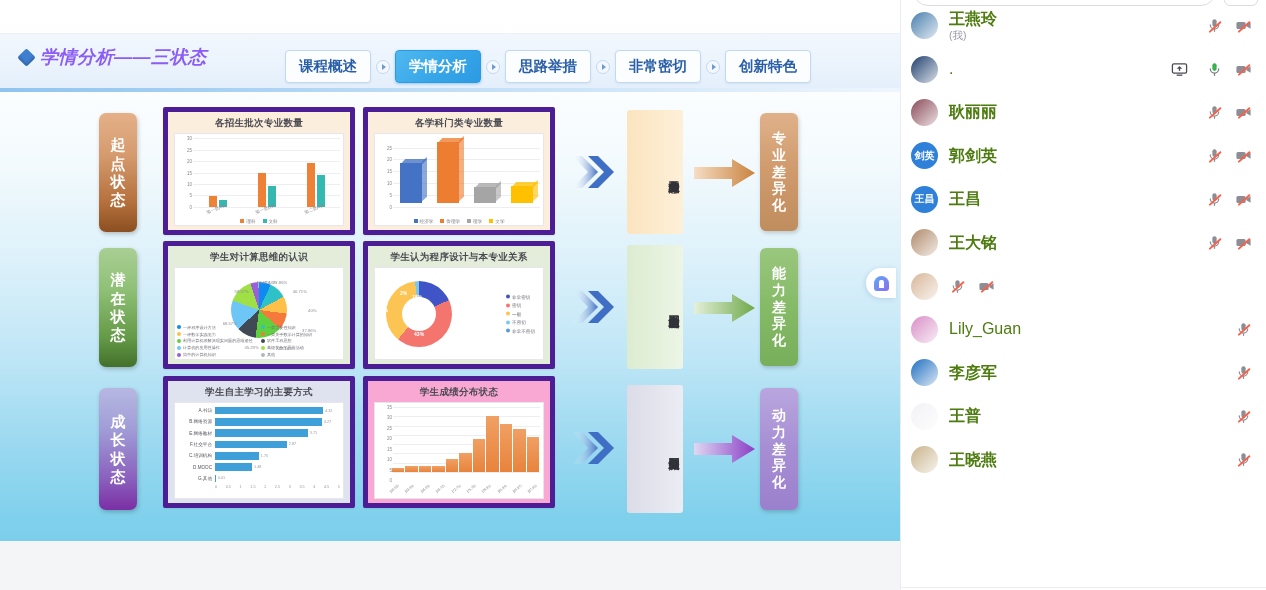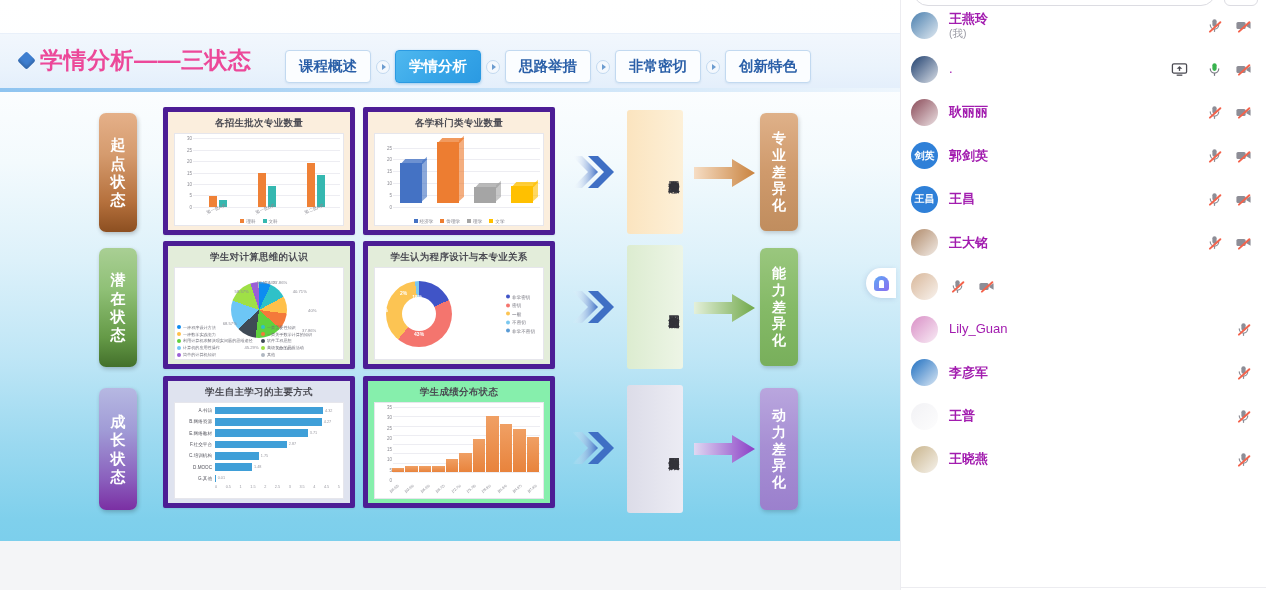--- a/index.html
+++ b/index.html
@@ -39,22 +39,22 @@
   #title-wrap {
     position: absolute; left: 20px; top: 45px; display: flex;
     align-items: center; gap: 7px;
   }
   #title-diamond {
     width: 13px; height: 13px; background: #3f7fd0;
     transform: rotate(45deg); border-radius: 2px;
     box-shadow: inset -2px -2px 3px rgba(0,0,0,.18);
   }
   #slide-title {
-    font-size: 23px; font-weight: bold; color: #ec4899;
-    letter-spacing: .5px; white-space: nowrap;
+    font-size: 18px; font-weight: bold; color: #8b5cf6;
+    letter-spacing: .5px; white-space: nowrap; font-style: italic;
   }
   #tabs {
     position: absolute; left: 285px; top: 50px;
     display: flex; align-items: center; gap: 0;
   }
   .tab {
     height: 33px; padding: 0 13px; display: flex; align-items: center;
     justify-content: center; font-size: 14.5px; font-weight: bold;
     color: #2a5fa8; background: #fbfdff;
     border: 1px solid #c2d9f0; border-radius: 4px; white-space: nowrap;
@@ -116,21 +116,21 @@
   .plot {
     flex: 1; background: #ffffff; border: 1px solid #e6e6ec;
     position: relative; overflow: hidden;
   }
   
   #panel-0 { left: 163px; top: 107px; width: 192px; height: 128px; background: #fbeedd; }
   #panel-1 { left: 363px; top: 107px; width: 192px; height: 128px; background: #fbeedd; }
   #panel-2 { left: 163px; top: 241px; width: 192px; height: 128px; background: #e3edda; }
   #panel-3 { left: 363px; top: 241px; width: 192px; height: 128px; background: #e3edda; }
   #panel-4 { left: 163px; top: 376px; width: 192px; height: 132px; background: #dfe3ef; }
-  #panel-5 { left: 363px; top: 376px; width: 192px; height: 132px; background: #86efac; }
+  #panel-5 { left: 363px; top: 376px; width: 192px; height: 132px; background: #f9a8d4; }
 
   
   .axis-y { position: absolute; left: 2px; top: 4px; bottom: 18px; width: 16px; }
   .axis-y span {
     position: absolute; right: 1px; font-size: 4.5px; color: #8a8a92;
     transform: translateY(-50%);
   }
   .gridlines { position: absolute; left: 18px; right: 3px; top: 4px; bottom: 18px; }
   .gridlines div {
     position: absolute; left: 0; right: 0; height: 1px;
@@ -320,21 +320,21 @@
     display: flex; align-items: center; height: 43.4px; padding: 0 14px 0 10px;
   }
   .avatar {
     width: 27px; height: 27px; border-radius: 50%; flex: none;
     margin-right: 11px; overflow: hidden; position: relative;
     display: flex; align-items: center; justify-content: center;
     font-size: 10px; color: #fff; font-weight: bold;
     background: #d8d8de;
   }
   .pname-wrap { flex: 1; min-width: 0; display: flex; flex-direction: column; justify-content: center; }
-  .pname { font-size: 13px; color: #a21caf; font-weight: bold; line-height: 1.25; white-space: nowrap; }
+  .pname { font-size: 16px; color: #4d7c0f; font-weight: bold; line-height: 1.25; white-space: nowrap; }
   .pname.plain { font-weight: normal; }
   .pme { font-size: 10.5px; color: #9a9aa4; line-height: 1.25; }
   .picons { display: flex; align-items: center; gap: 12px; flex: none; }
   .icon-slot { width: 17px; height: 17px; position: relative; }
   .icon-slot svg { width: 100%; height: 100%; display: block; }
   .strike {
     position: absolute; left: 1px; top: 50%; width: 16px; height: 1.6px;
     background: #f4624b; transform: rotate(-42deg); transform-origin: center;
     border-radius: 1px;
   }

